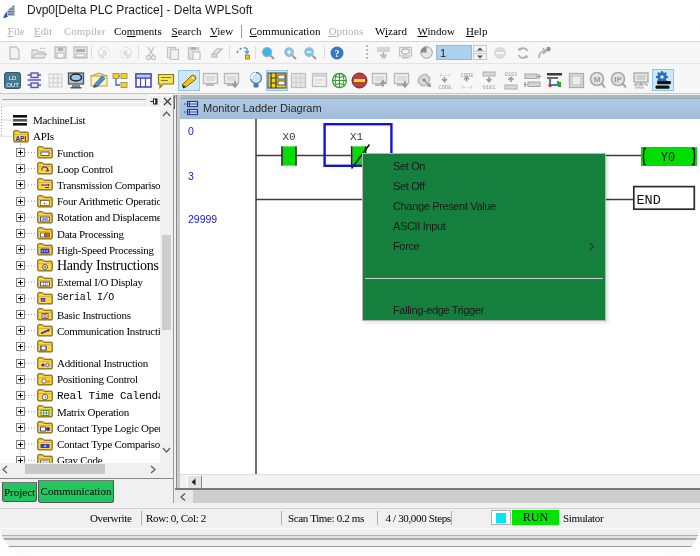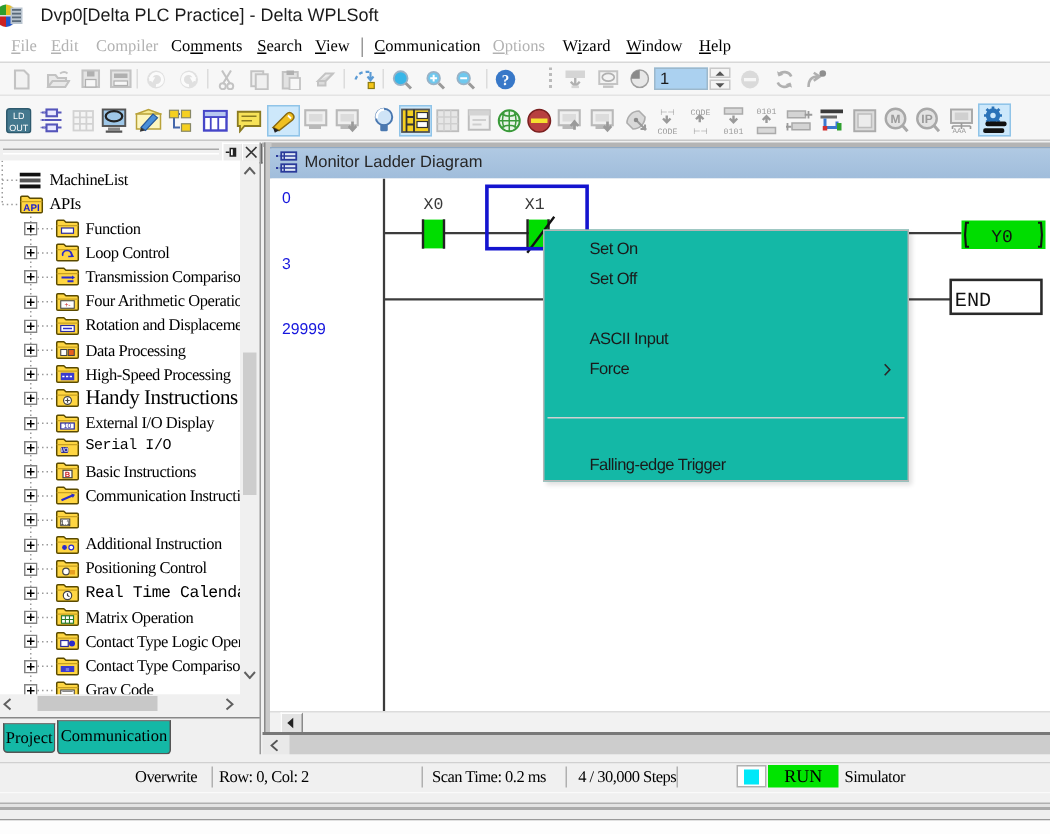--- a/index.html
+++ b/index.html
@@ -1,19 +1,19 @@
 <!DOCTYPE html>
 <html><head><meta charset="utf-8"><style>
 html,body{margin:0;padding:0;}
-#app{position:relative;width:700px;height:556px;background:#f0f0f0;overflow:hidden;font-family:"Liberation Sans",sans-serif;}
+#app{position:relative;width:700px;height:556px;background:#f0f0f0;overflow:hidden;font-family:"Liberation Sans",sans-serif;border-radius:31px;}
 .abs{position:absolute;}
 .mi{position:absolute;top:4px;}
 .mi.dis{color:#b2b2b2;}
 .trow{position:absolute;white-space:nowrap;}
-.tab{position:absolute;background:#14b8a6;border:1px solid #555;border-top:1px solid #777;
+.tab{position:absolute;background:#22c55e;border:1px solid #555;border-top:1px solid #777;
  font-family:"Liberation Serif",serif;font-size:11px;text-align:center;
  border-bottom-left-radius:3px;border-bottom-right-radius:3px;box-sizing:border-box;}
 .ssep{position:absolute;top:511px;width:1px;height:14px;background:#b0b0b0;}
 .stext{position:absolute;font-family:"Liberation Serif",serif;font-size:11px;letter-spacing:-0.35px;color:#000;}
 .cmi{position:absolute;left:30px;height:20px;line-height:20px;white-space:nowrap;font-size:11px;letter-spacing:-0.35px;color:#1a1a1a;}
 </style></head><body>
 <div id="app">
 <div class="abs" style="left:0;top:0;width:700px;height:42px;background:#ffffff"></div>
 <svg class="abs" style="left:-3px;top:2px" width="21" height="17" viewBox="0 0 21 17">
 <circle cx="7" cy="8.5" r="7.5" fill="#ddd"></circle>
@@ -686,24 +686,25 @@
 <div class="abs" style="left:496px;top:513px;width:10px;height:10px;background:#00e8f8"></div>
 <div class="abs" style="left:512px;top:510px;width:47px;height:15px;background:#00e400;font-family:'Liberation Serif',serif;font-size:12px;color:#000;text-align:center;line-height:15px">RUN</div>
 <div class="abs" style="left:0;top:528px;width:700px;height:1px;background:#fafafa"></div>
 <div class="abs" style="left:0;top:529px;width:700px;height:6px;background:#f0f0f0"></div>
 <div class="abs" style="left:0;top:535px;width:700px;height:1px;background:#b0b0b0"></div>
 <div class="abs" style="left:0;top:536px;width:700px;height:2px;background:#e3e3e3"></div>
 <div class="abs" style="left:0;top:538px;width:700px;height:2px;background:#ababab"></div>
 <div class="abs" style="left:0;top:540px;width:700px;height:6px;background:#efefef"></div>
 <div class="abs" style="left:0;top:546px;width:700px;height:1px;background:#9a9a9a"></div>
 <div class="abs" style="left:0;top:547px;width:700px;height:9px;background:#fdfdfd"></div>
-<div class="abs" style="left:362px;top:153px;width:244px;height:168px;background:#14b8a6;
+<div class="abs" style="left:362px;top:153px;width:244px;height:168px;background:#15803d;
  border:1px solid #b5b5b5;box-sizing:border-box;box-shadow:2px 2px 3px rgba(0,0,0,0.12)">
 <span class="cmi" style="top:2px">Set On</span>
 <span class="cmi" style="top:22px">Set Off</span>
+<span class="cmi" style="top:42px">Change Present Value</span>
 <span class="cmi" style="top:62px">ASCII Input</span>
 <span class="cmi" style="top:82px">Force</span>
 <div style="position:absolute;left:2px;top:123.5px;width:238px;height:1px;background:#d0d0d0"></div>
 <span class="cmi" style="top:146px">Falling-edge Trigger</span>
 <svg style="position:absolute;left:226px;top:88px" width="5" height="9" viewBox="0 0 5 9">
         <path d="M0.8 0.8 L4.2 4.5 L0.8 8.2" fill="none" stroke="#2a2a2a" stroke-width="1.1"></path>
       </svg>
 </div>
 </div>
 </body></html>

